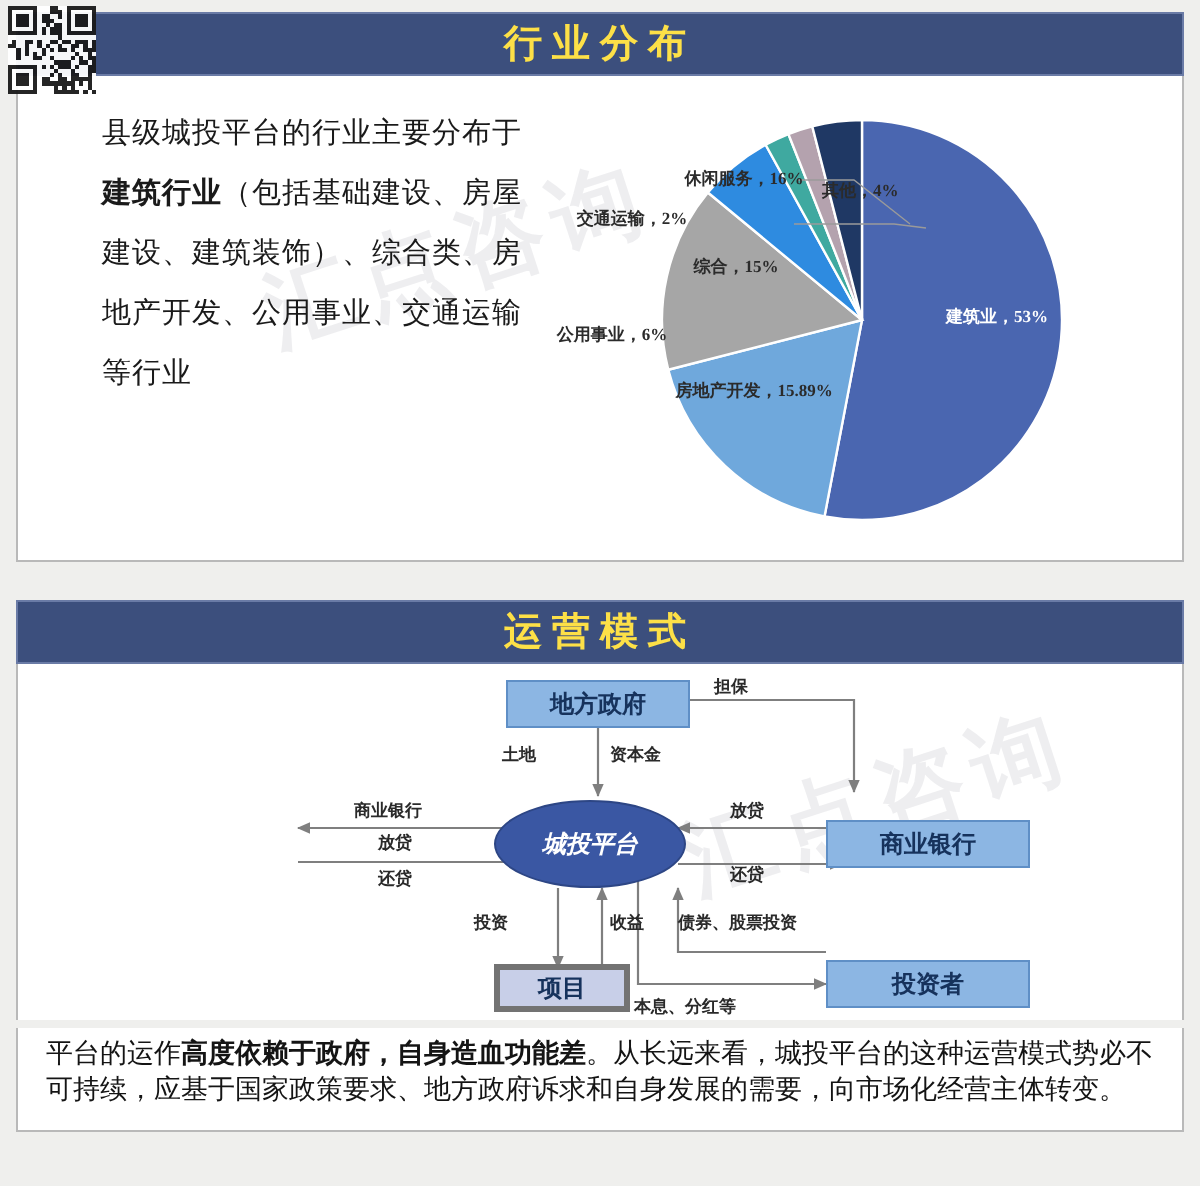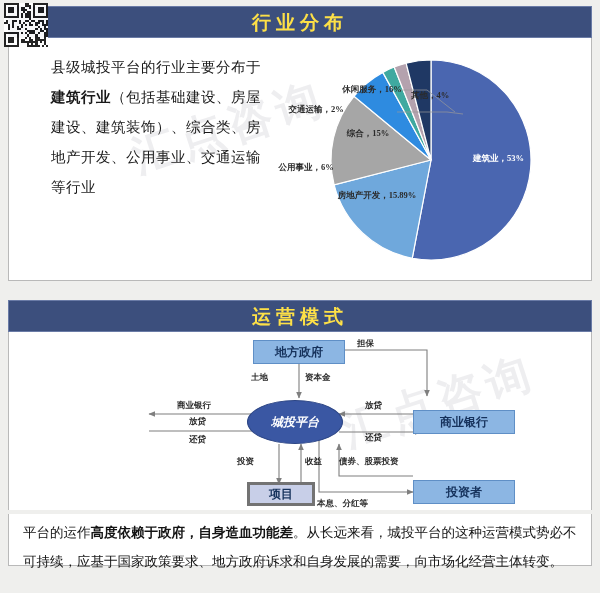--- a/index.html
+++ b/index.html
@@ -76,21 +76,21 @@
     white-space:nowrap;
     font-family:"Liberation Serif","DejaVu Serif",serif;
   }
 
   
   .bottom-note{
     position:absolute;left:8px;top:514px;width:584px;height:52px;
     box-sizing:border-box;
     border:1px solid #b9b9b9;border-top:none;background:#ffffff;
     padding:4px 14px 0 14px;
-    font-size:13.5px;line-height:29px;color:#141414;
+    font-size:13.5px;line-height:18px;color:#141414;
     font-family:"Liberation Serif","DejaVu Serif",serif;
   }
   .bottom-note b{font-weight:bold;}
   .gap{position:absolute;left:0;top:510px;width:600px;height:5px;background:#efefed;}
   .watermark{
     position:absolute;color:rgba(120,120,140,.13);font-weight:bold;
     font-size:44px;letter-spacing:6px;pointer-events:none;
     transform:rotate(-18deg);
     font-family:"Liberation Serif","DejaVu Serif",serif;
   }

